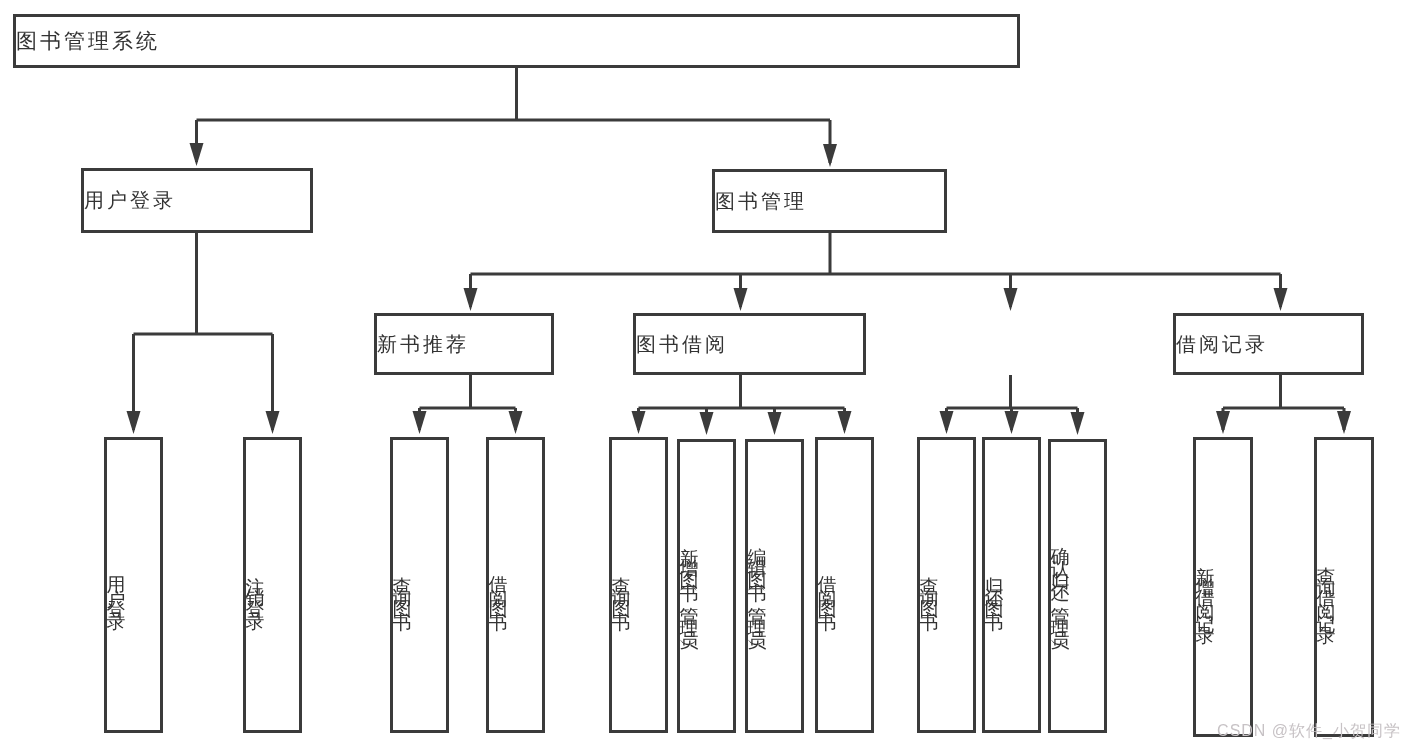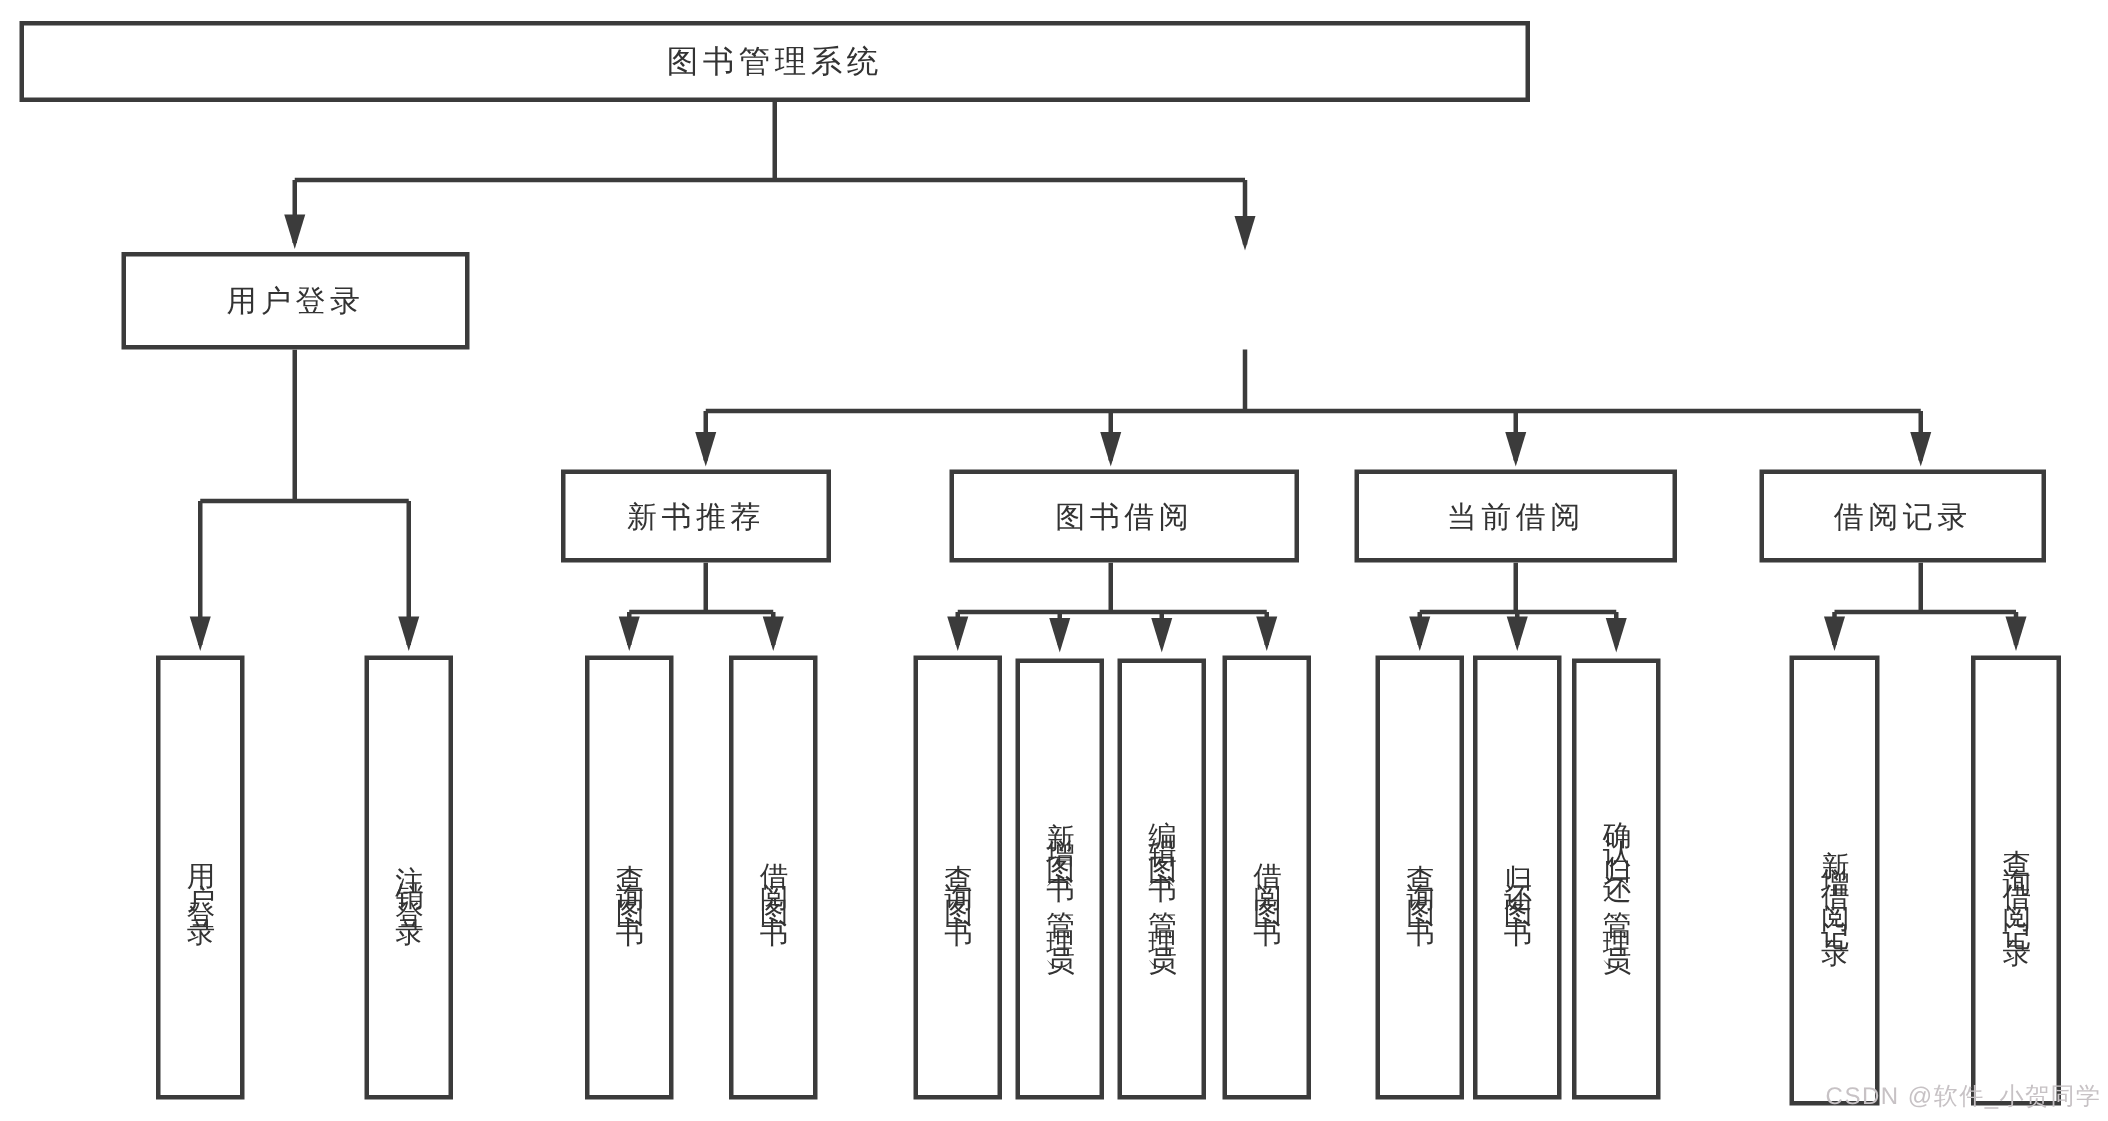--- a/index.html
+++ b/index.html
@@ -21,21 +21,21 @@
     top: 0;
     z-index: 1;
   }
   .box {
     position: absolute;
     box-sizing: border-box;
     border: 3px solid #3b3b3b;
     background: #ffffff;
     display: flex;
     align-items: center;
-    justify-content: center;
+    justify-content: flex-start;
     color: #333333;
     z-index: 2;
   }
   .box.h span {
     font-size: 20px;
     letter-spacing: 3px;
     white-space: nowrap;
   }
   .box.root span {
     font-size: 21px;
@@ -112,29 +112,29 @@
     </g>
   </svg>
 
   <div class="box root h" style="left:13px; top:14px; width:1007px; height:54px">
     <span>图书管理系统</span>
   </div>
 
   <div class="box h" style="left:81px; top:168px; width:232px; height:65px">
     <span>用户登录</span>
   </div>
+  <div class="box h" style="left:712px; top:169px; width:235px; height:64px">
+    <span>图书管理</span>
+  </div>
 
   <div class="box h" style="left:374px; top:313px; width:180px; height:62px">
     <span>新书推荐</span>
   </div>
   <div class="box h" style="left:633px; top:313px; width:233px; height:62px">
     <span>图书借阅</span>
-  </div>
-  <div class="box h" style="left:903px; top:313px; width:215px; height:62px">
-    <span>当前借阅</span>
   </div>
   <div class="box h" style="left:1173px; top:313px; width:191px; height:62px">
     <span>借阅记录</span>
   </div>
 
   <div class="box v" style="left:104px; top:437px; width:59px; height:296px">
     <span>用户登录</span>
   </div>
   <div class="box v" style="left:243px; top:437px; width:59px; height:296px">
     <span>注销登录</span>

